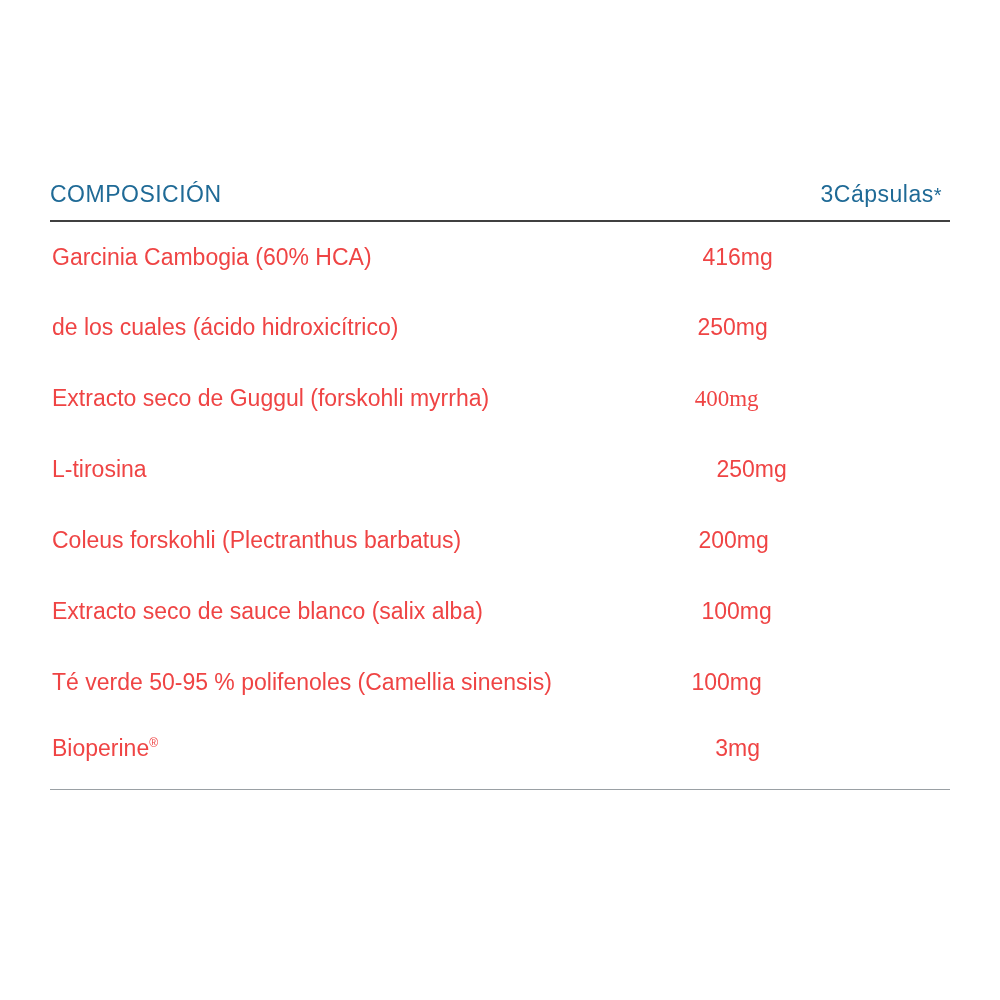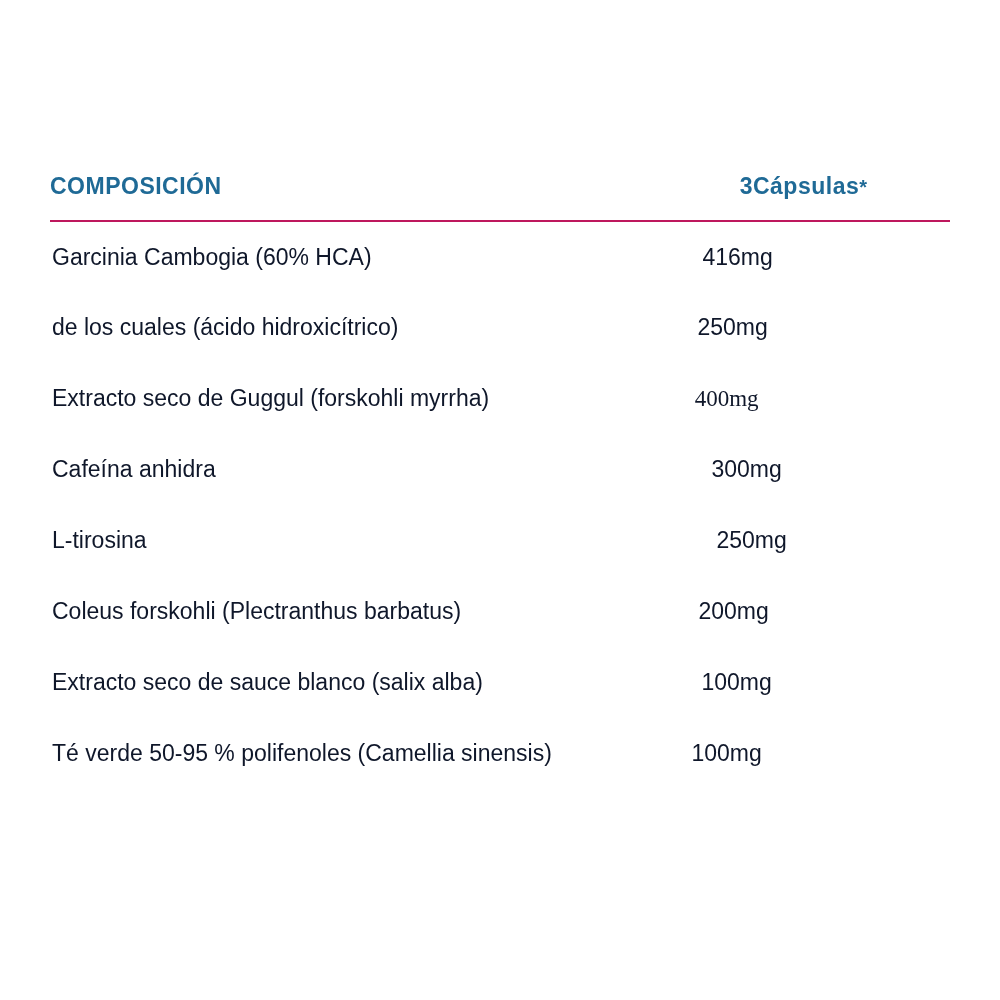--- a/index.html
+++ b/index.html
@@ -26,48 +26,48 @@
   .table {
     width: 900px;
     border-collapse: collapse;
   }
 
   .table tr {
     height: 71px;
   }
 
   .header-row th {
-    padding: 0 0 20px 0;
+    padding: 0 0 12px 0;
     vertical-align: bottom;
-    border-bottom: 2px solid #be185d;
-    font-weight: 700;
+    border-bottom: 2px solid #404040;
+    font-weight: 400;
     letter-spacing: 0.5px;
   }
 
   .header-title {
     text-align: left;
     color: #1f6a96;
     font-size: 23px;
   }
 
   .header-amount {
-    text-align: center;
+    text-align: right;
     color: #1f6a96;
     font-size: 23px;
     padding-right: 8px !important;
   }
 
   .header-amount .star {
     font-size: 20px;
     vertical-align: baseline;
   }
 
   .row td {
     font-size: 23px;
-    color: #0f172a;
+    color: #ef4444;
     font-weight: 400;
     padding: 0;
     vertical-align: middle;
   }
 
   .row td.ingredient {
     text-align: left;
     padding-left: 2px;
   }
 
@@ -116,35 +116,35 @@
         <td class="amount">416mg</td>
       </tr>
       <tr class="row r1">
         <td class="ingredient">de los cuales (ácido hidroxicítrico)</td>
         <td class="amount">250mg</td>
       </tr>
       <tr class="row r2">
         <td class="ingredient">Extracto seco de Guggul (forskohli myrrha)</td>
         <td class="amount">400mg</td>
       </tr>
-      <tr class="row r3">
-        <td class="ingredient">Cafeína anhidra</td>
-        <td class="amount">300mg</td>
-      </tr>
       <tr class="row r4">
         <td class="ingredient">L-tirosina</td>
         <td class="amount">250mg</td>
       </tr>
       <tr class="row r5">
         <td class="ingredient">Coleus forskohli (Plectranthus barbatus)</td>
         <td class="amount">200mg</td>
       </tr>
       <tr class="row r6">
         <td class="ingredient">Extracto seco de sauce blanco (salix alba)</td>
         <td class="amount">100mg</td>
       </tr>
       <tr class="row r7">
         <td class="ingredient">Té verde 50-95 % polifenoles (Camellia sinensis)</td>
         <td class="amount">100mg</td>
       </tr>
+      <tr class="row r8 last-row">
+        <td class="ingredient"><span>Bioperine</span><span class="sup">®</span></td>
+        <td class="amount">3mg</td>
+      </tr>
     </tbody>
   </table>
 </div>
 
 </body></html>

